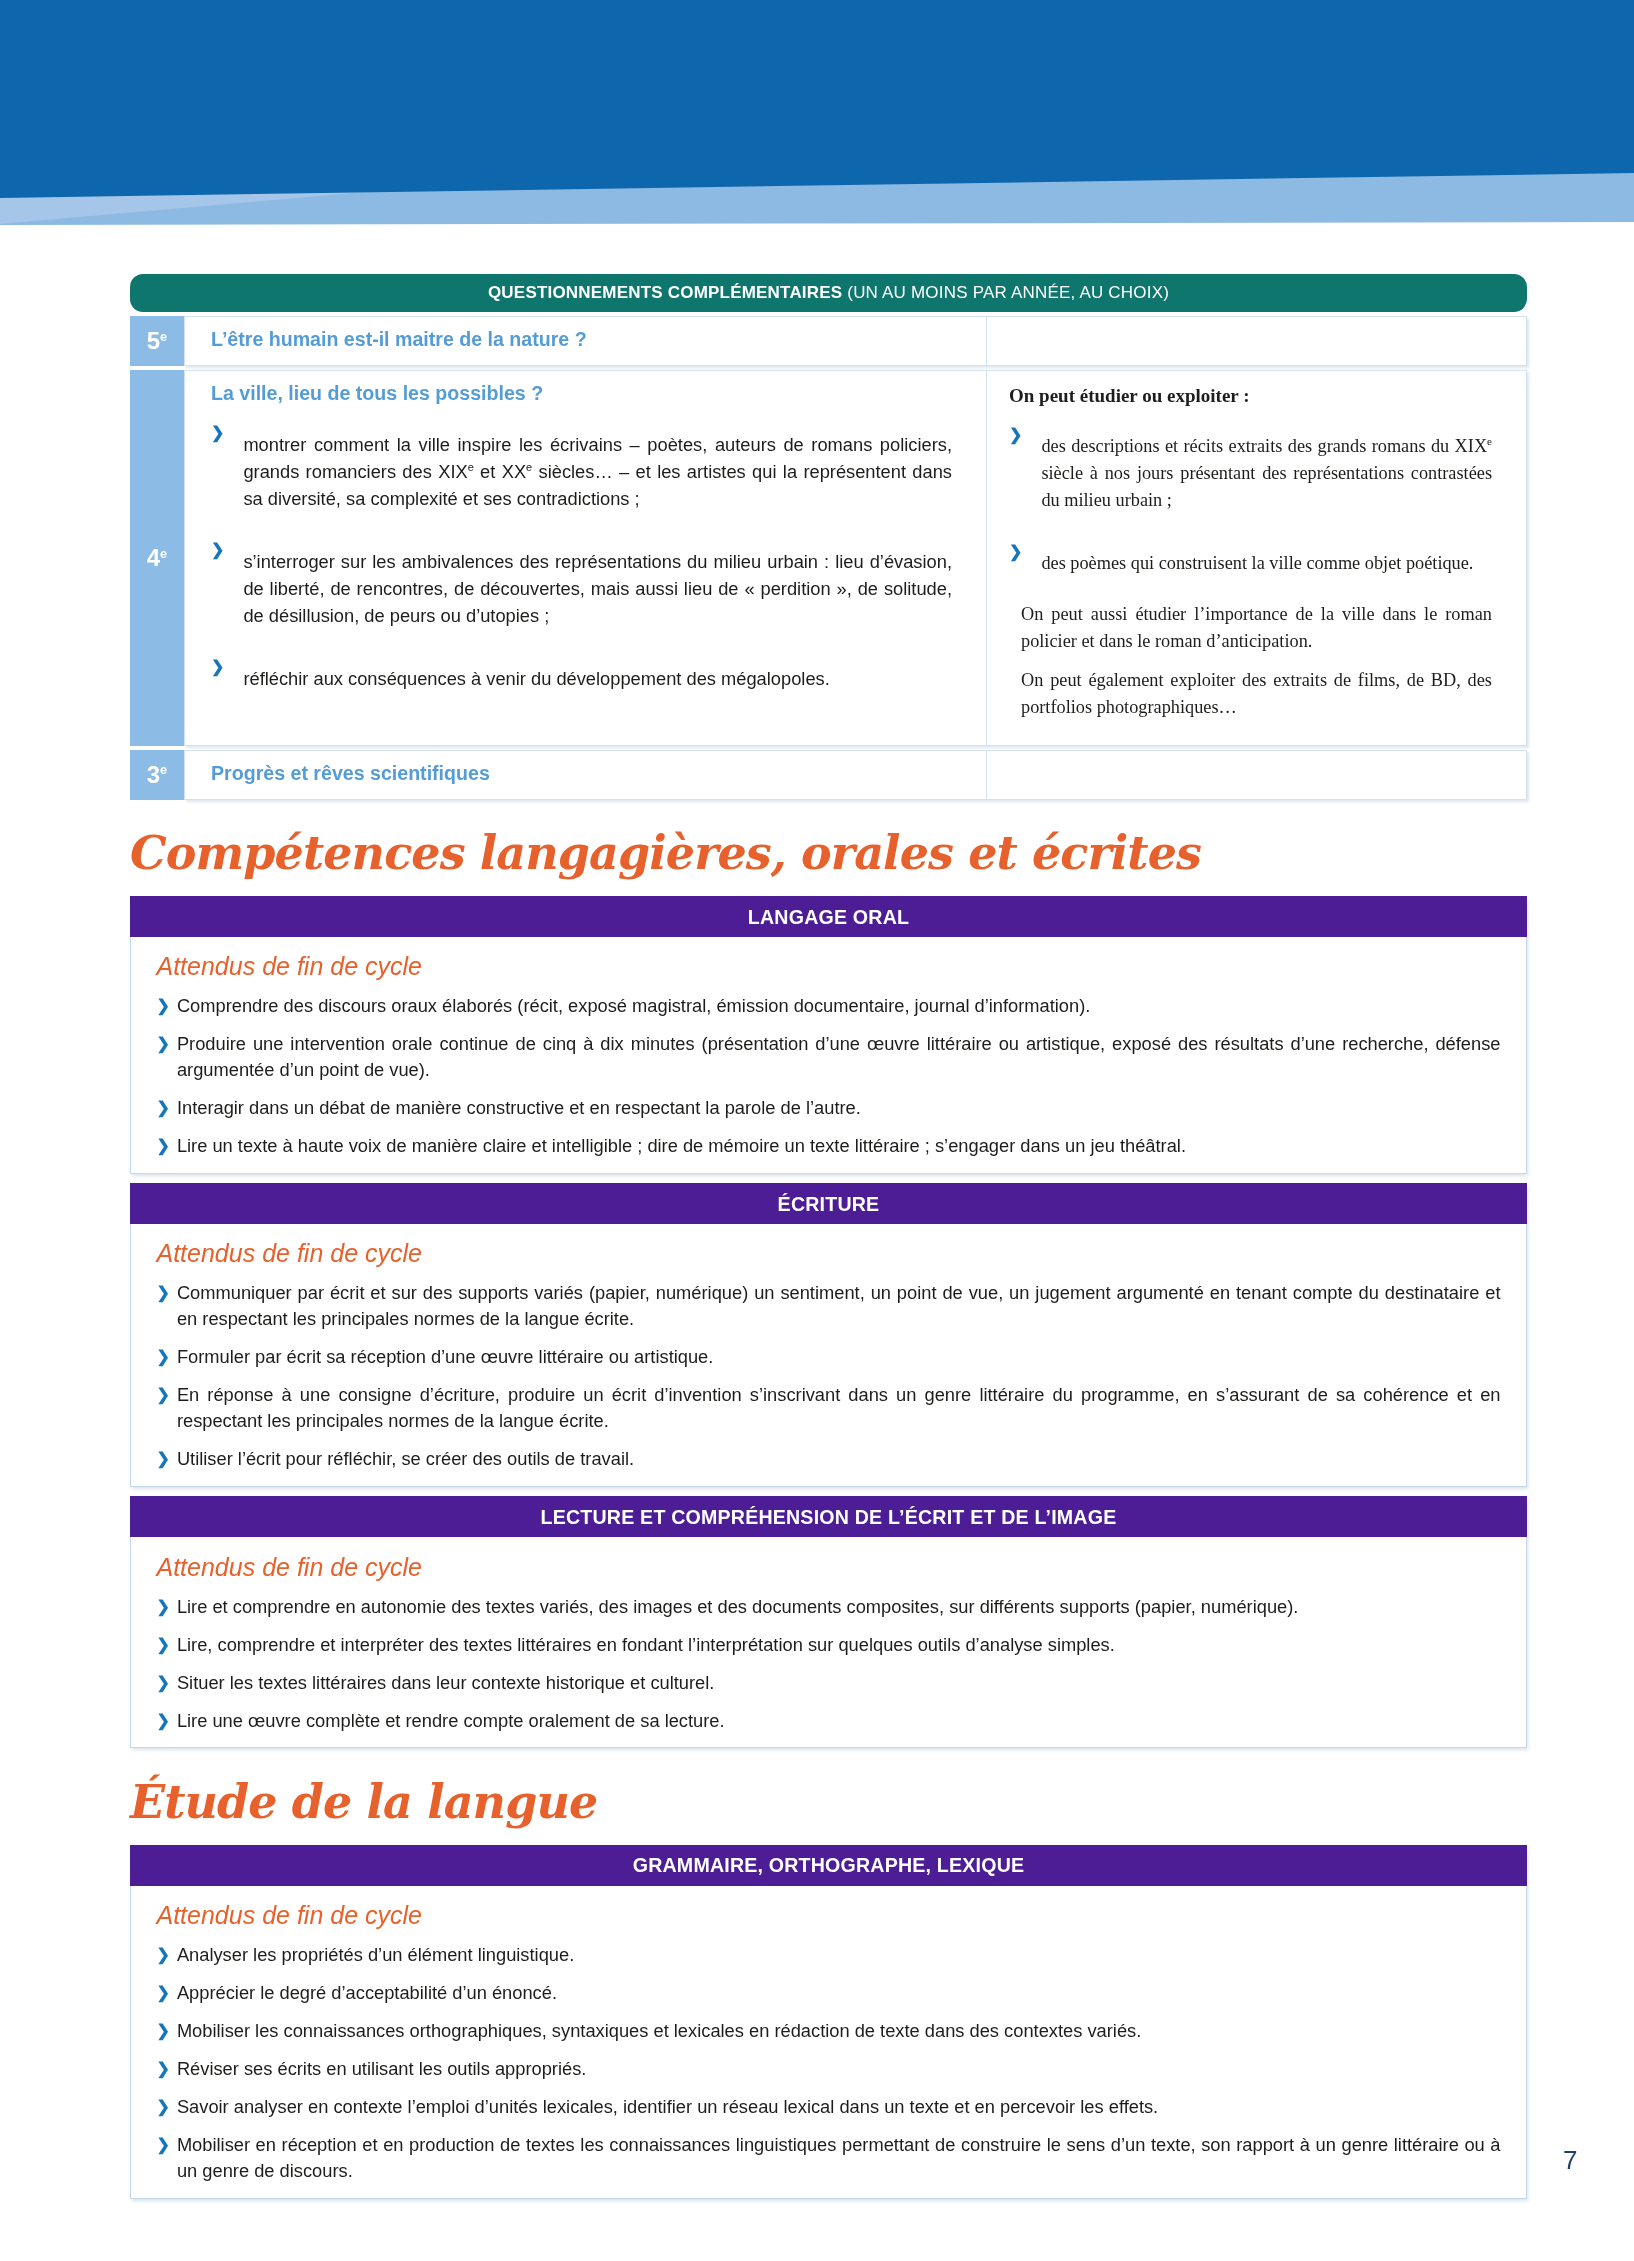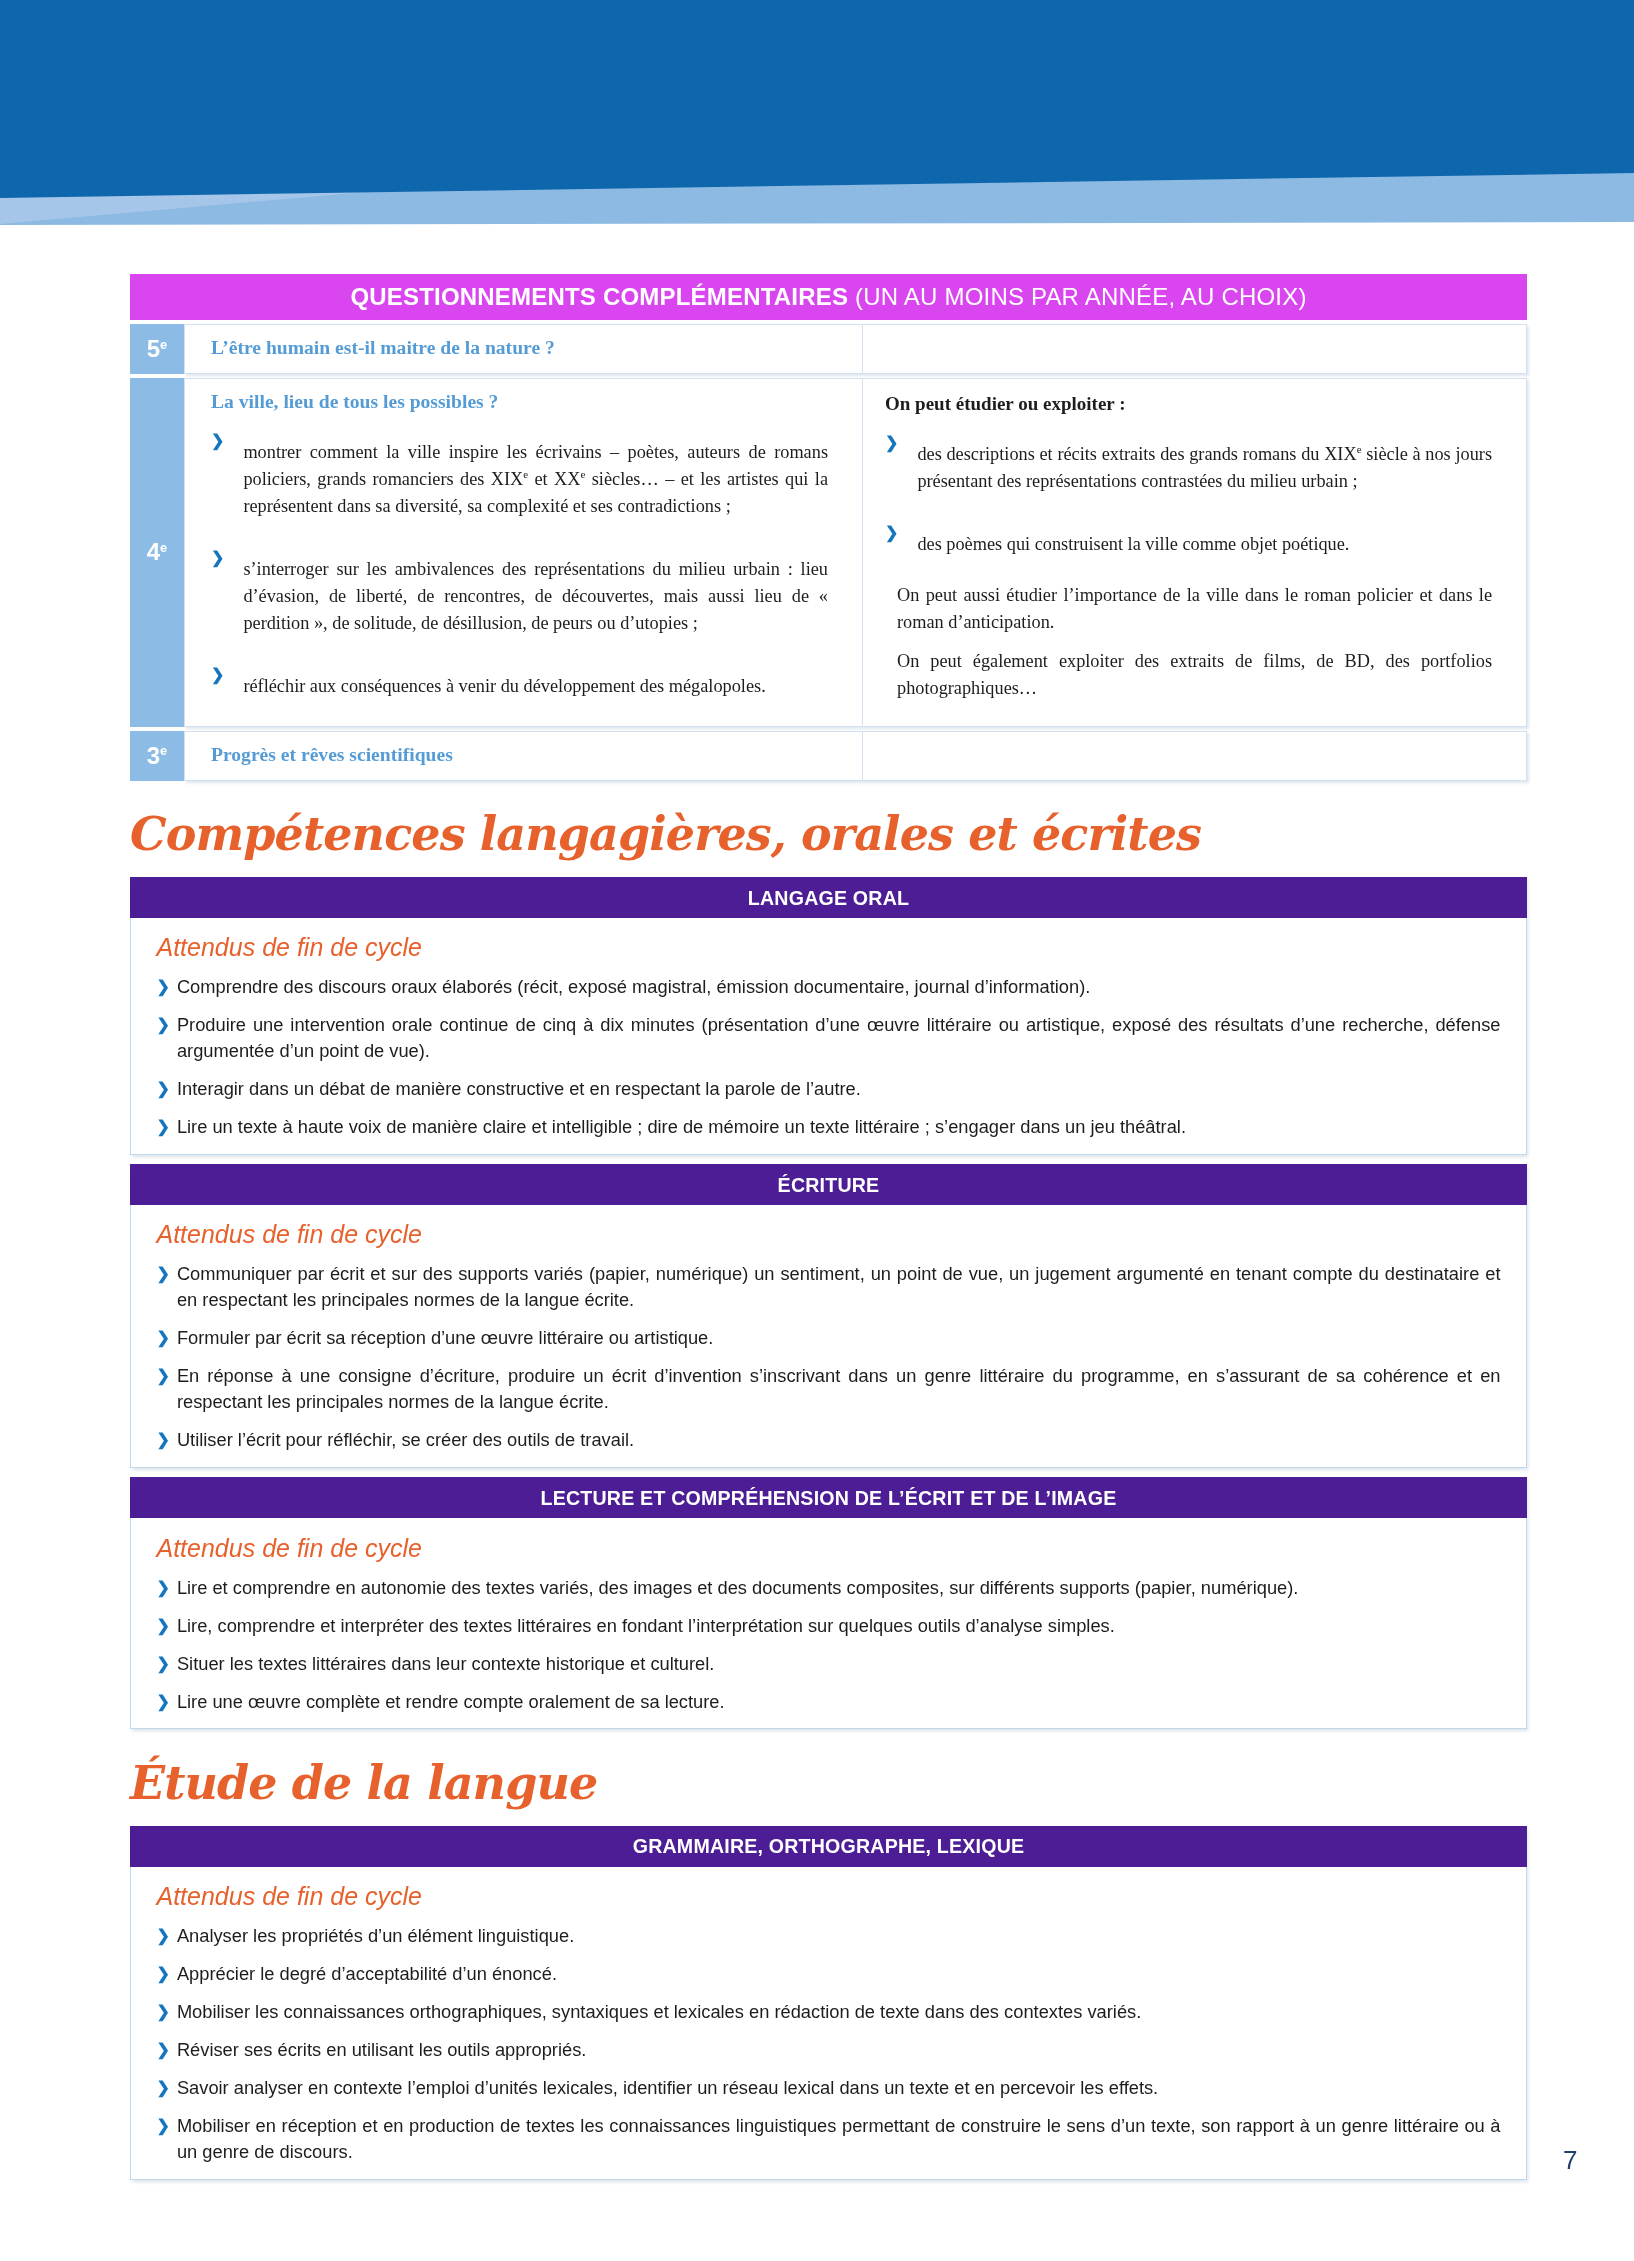--- a/index.html
+++ b/index.html
@@ -9,28 +9,28 @@
   .topbands{position:absolute;top:0;left:0;width:1635px;height:230px;}
   .band-light{position:absolute;top:0;left:0;width:1635px;height:230px;background:#8cbae3;
       clip-path:polygon(0 197px,1635px 172px,1635px 222px,0 225px);}
   .band-light2{position:absolute;top:0;left:0;width:1635px;height:230px;background:#a6c6e9;
       clip-path:polygon(0 198px,477px 182px,0 224px);}
   .band-dark{position:absolute;top:0;left:0;width:1635px;height:204px;background:#0e66ad;
       clip-path:polygon(0 0,1635px 0,1635px 173px,0 198px);}
   
   .content{position:absolute;left:130px;top:274px;width:1397px;}
   
-  .thead{background:#d946ef;color:#fff;text-align:center;padding:9.4px 0 8.5px;font-size:24px;letter-spacing:0.2px;}
+  .thead{background:#0f766e;color:#fff;text-align:center;padding:9.4px 0 8.5px;font-size:17px;letter-spacing:0.2px;border-radius:13px;}
   .th-bold{font-weight:bold;}
   .trow{display:flex;margin-top:4.3px;align-items:stretch;}
   .grade{width:54px;flex:none;background:#8cbce6;color:#fff;font-weight:bold;font-size:24px;
          display:flex;align-items:center;justify-content:center;}
   .grade sup{font-size:12.8px;line-height:0;vertical-align:super;margin-top:-8.5px;}
   .rbody{flex:1;display:flex;border:0.9px solid #d3e2f1;background:#fff;box-shadow:1.7px 1.7px 2.6px rgba(136,163,190,.28);}
-  .cleft{width:678px;flex:none;box-sizing:border-box;border-right:0.9px solid #d3e2f1;padding:10.2px 22px 12px 26px;font-family:Liberation Serif, serif;}
+  .cleft{width:802px;flex:none;box-sizing:border-box;border-right:0.9px solid #d3e2f1;padding:10.2px 22px 12px 26px;}
   .cright{flex:1;padding:10.2px 22px 12px 22px;font-family:Liberation Serif, serif;}
   .row-title{color:#559cd6;font-weight:bold;font-size:19.6px;line-height:25.5px;}
   .qtable p{margin:12px;font-size:18.3px;line-height:27px;text-align:justify;}
   .bul{display:flex;margin-top:12px;}
   .chev{flex:none;width:20.4px;color:#1576be;font-weight:bold;font-size:16px;line-height:27px;}
   .bul p{flex:1;}
   .right-head{font-weight:bold;font-size:19px;line-height:25.5px;margin-top:1.7px;}
   .para{margin-top:12px !important;}
   
   .script-title{font-family:"DejaVu Serif",serif;font-style:italic;font-weight:bold;

